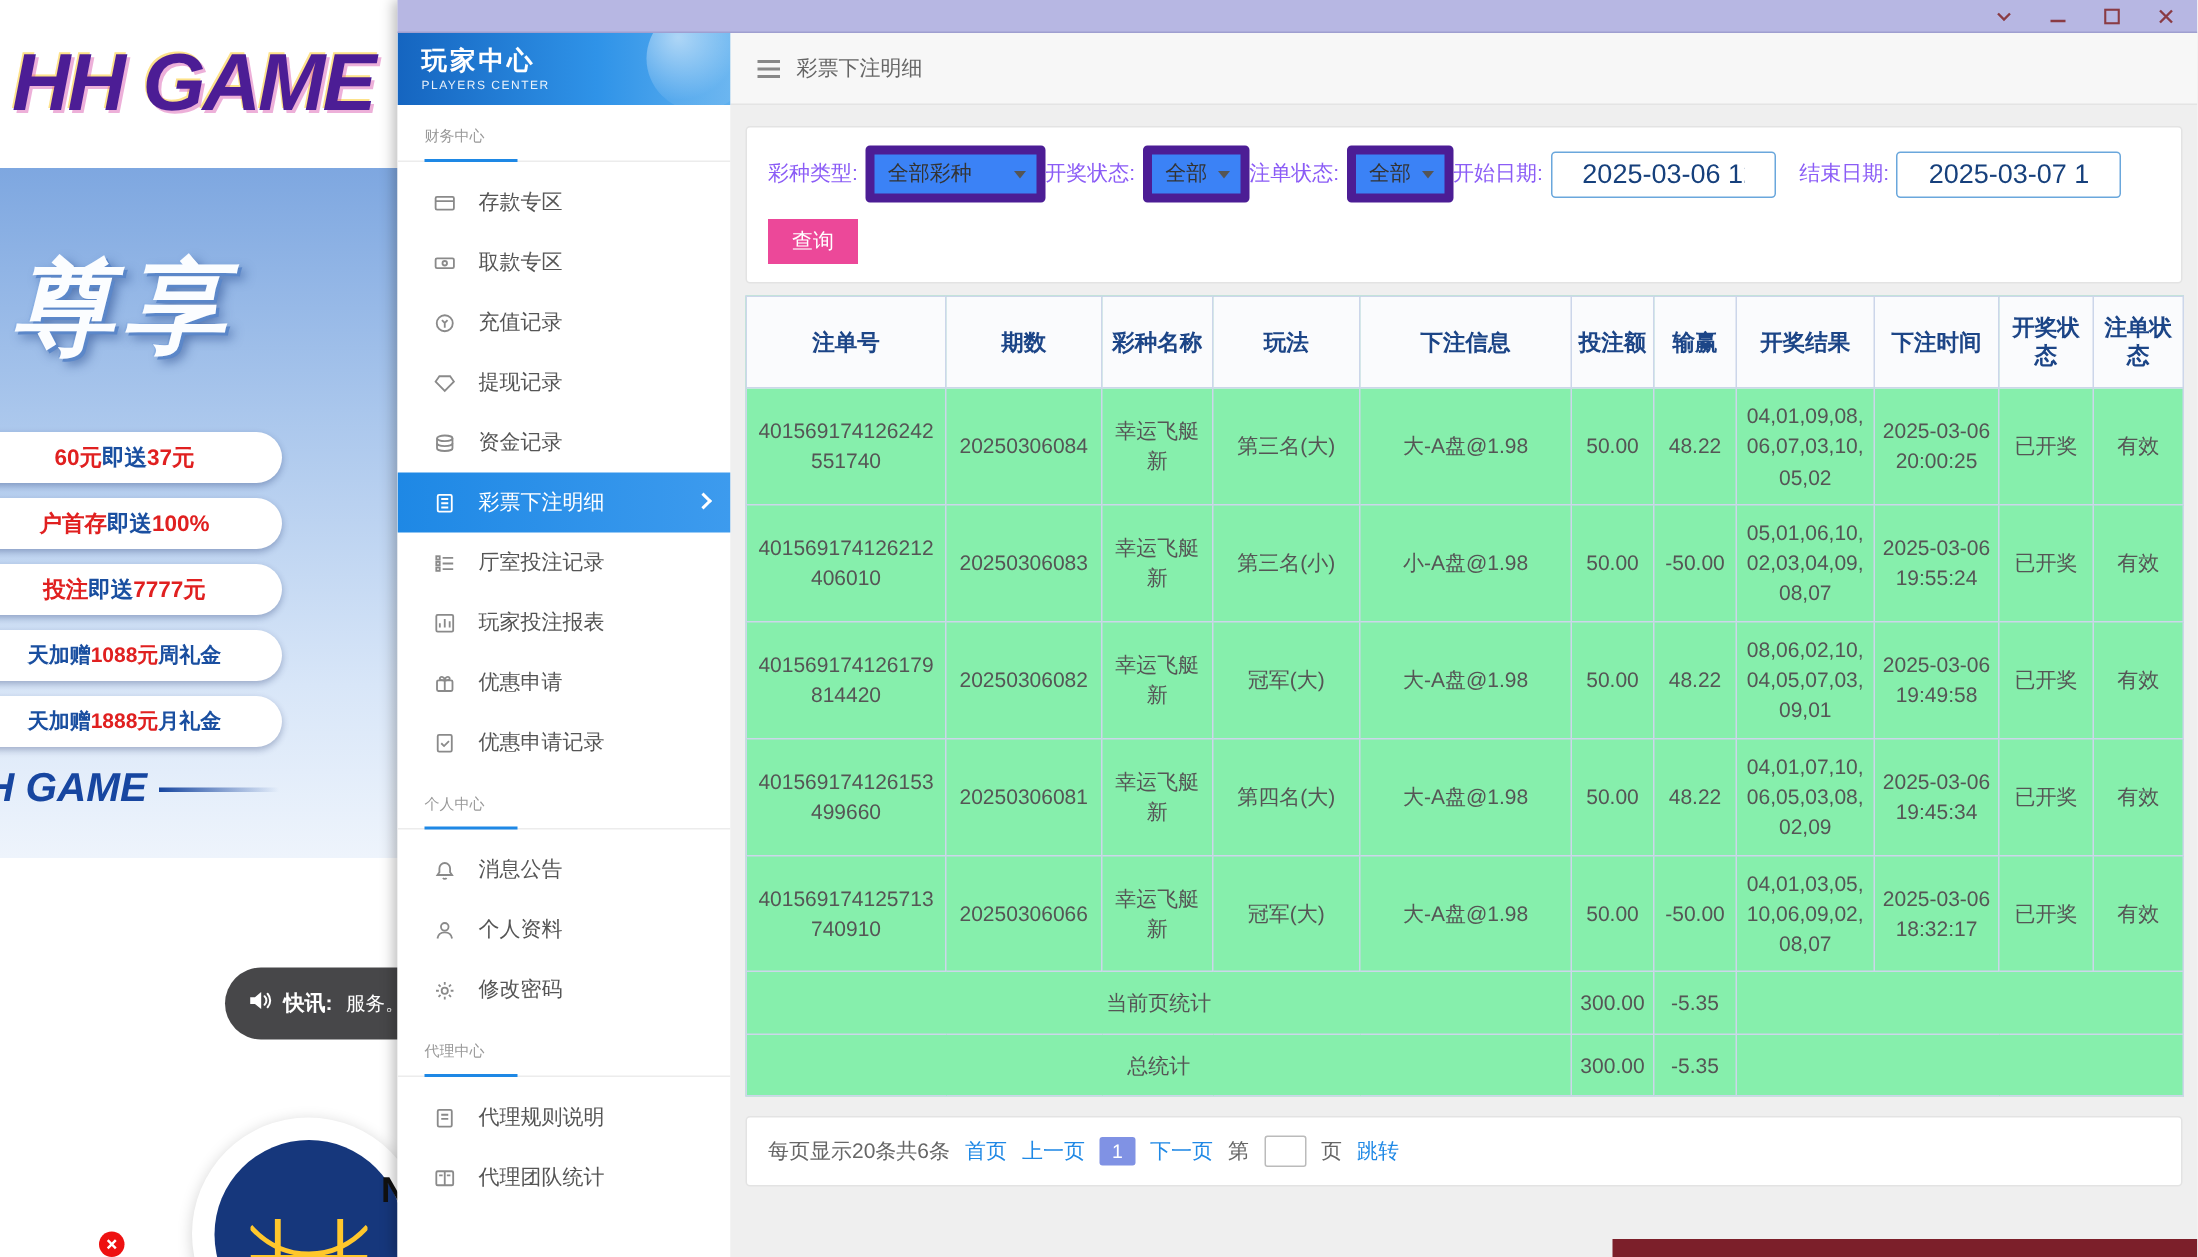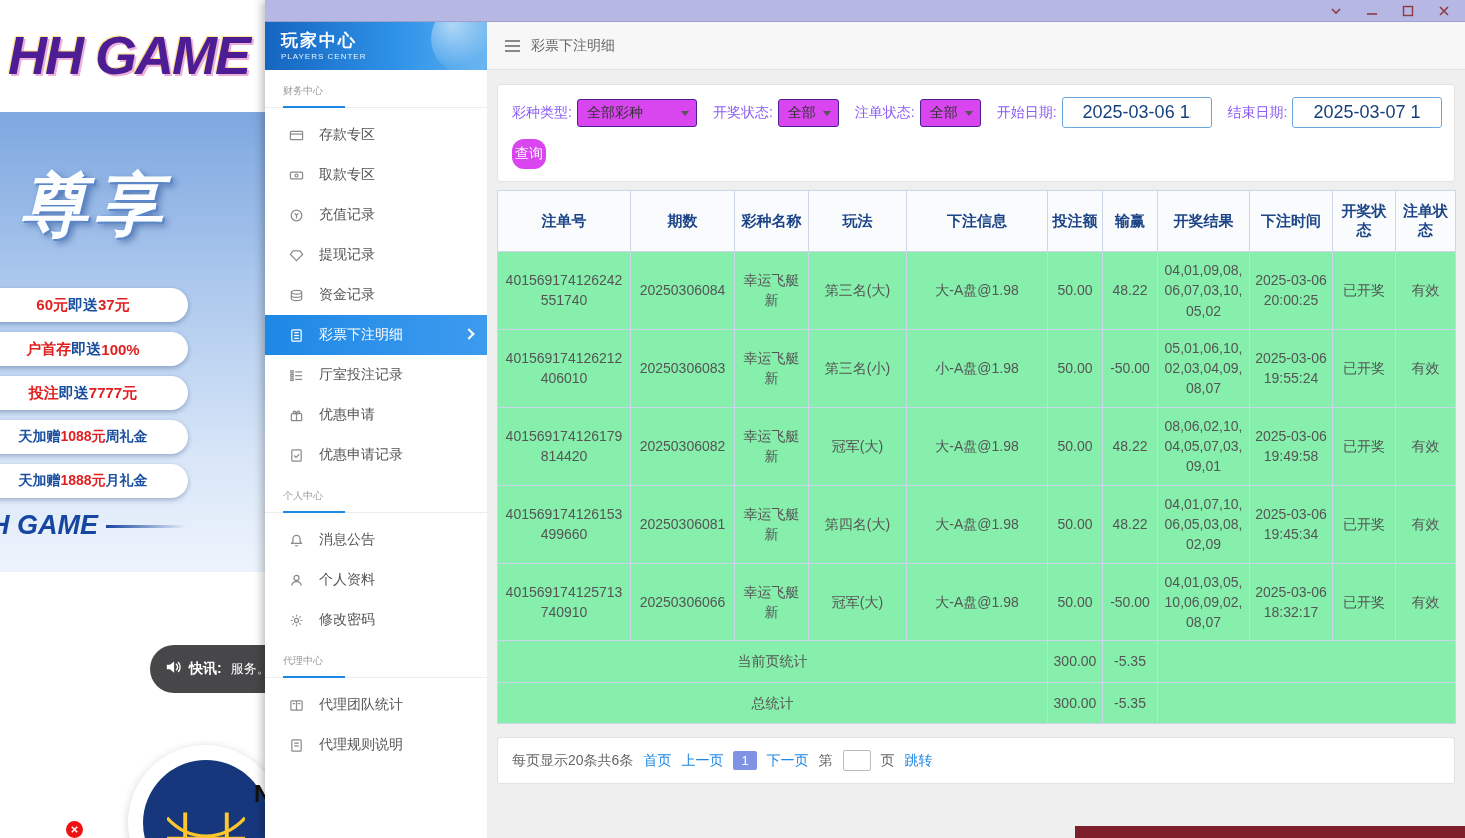--- a/index.html
+++ b/index.html
@@ -4,21 +4,21 @@
 <style>
   * { box-sizing: border-box; margin: 0; padding: 0; }
   body { font-family: "Liberation Sans", "DejaVu Sans", sans-serif; }
   .stage { position: relative; width: 1465px; height: 838px; overflow: hidden; background: #fff; }
 
   
   .bg-logo { position: absolute; left: 8px; top: 24px; font-size: 54px; font-weight: bold; font-style: italic;
              letter-spacing: -2px; color: #4c1d95; text-shadow: 2px 2px 0 rgba(216,79,170,.45), -1px -1px 0 #fde28a; white-space: nowrap; }
   .bg-promo { position: absolute; left: 0; top: 112px; width: 275px; height: 460px;
               background: linear-gradient(180deg, #7ea7e0 0%, #a9c6ec 35%, #d8e6f8 75%, #eef4fc 100%); overflow: hidden; }
-  .bg-headline { position: absolute; left: 20px; top: 48px; font-size: 68px; font-weight: bold; font-style: italic;
+  .bg-headline { position: absolute; left: 8px; top: 48px; font-size: 68px; font-weight: bold; font-style: italic;
                  color: #fbfdff; letter-spacing: 6px; white-space: nowrap;
                  text-shadow: 2px 2px 0 #5b87c9, 4px 4px 7px rgba(25,60,130,.55), -1px -1px 0 #8fb4e6; }
   .pill { position: absolute; left: -22px; width: 210px; height: 34px; background: #fff; border-radius: 17px;
           box-shadow: 0 2px 5px rgba(10,30,90,.3); display: flex; align-items: center; justify-content: center;
           font-weight: bold; font-size: 15px; white-space: nowrap; }
   .pill .p-red { color: #e02020; } .pill .p-blue { color: #1a4fa0; }
   .pill.small { font-size: 14px; }
   .bg-logo2 { position: absolute; left: -10px; top: 398px; font-size: 27px; font-weight: bold; font-style: italic;
               color: #1746a0; white-space: nowrap; }
   .bg-logo2::after { content: ""; display: inline-block; width: 80px; height: 3px; margin-left: 8px; vertical-align: middle;
@@ -59,28 +59,28 @@
 
   
   .main { flex: 1; display: flex; flex-direction: column; min-width: 0; background: #efefef; }
   .crumb { height: 48px; flex: none; background: #f7f7f7; border-bottom: 1px solid #e4e4e4; display: flex; align-items: center; gap: 11px; padding-left: 18px; color: #666; font-size: 14px; }
   .burger { display: inline-flex; flex-direction: column; gap: 3px; cursor: pointer; }
   .burger i { width: 15px; height: 2px; background: #888; }
 
   .filter-card { margin: 14px 10px 0; background: #fff; border: 1px solid #e3e3e3; border-radius: 3px; padding: 12px 14px; }
   .f-row { display: flex; align-items: center; font-size: 14px; }
   .f-label { color: #8b5cf6; margin-right: 5px; white-space: nowrap; }
-  .f-select { position: relative; border: 1px solid #4c1d95; border-radius: 3px; background: #d946ef; color: #333;
-              padding: 4px 22px 4px 9px; margin-right: 16px; cursor: pointer; white-space: nowrap; }
+  .f-select { position: relative; border: 6px solid #4c1d95; border-radius: 3px; background: #3b82f6; color: #333;
+              padding: 4px 22px 4px 9px; cursor: pointer; white-space: nowrap; }
   .f-select::after { content: ""; position: absolute; right: 7px; top: 11px; border: 4px solid transparent; border-top: 5px solid #555; }
   .f-select.w-lg { min-width: 120px; }
   .f-date { border: 1px solid #6aa7dc; border-radius: 3px; padding: 4px 20px; width: 150px; font-size: 18px;
             color: #16407c; margin-right: 16px; font-family: "Liberation Sans", sans-serif; }
   .f-row2 { margin-top: 11px; }
-  .btn-query { background: #d946ef; color: #fff; border: none; border-radius: 12px; padding: 6px 3px; font-size: 14px; cursor: pointer; font-family: "Liberation Sans", sans-serif; }
+  .btn-query { background: #ec4899; color: #fff; border: none; border-radius: 0; padding: 6px 16px; font-size: 14px; cursor: pointer; font-family: "Liberation Sans", sans-serif; }
 
   .table-wrap { margin: 8px 10px 0; }
   table.bets { width: 100%; border-collapse: collapse; table-layout: fixed; background: #86efac; }
   table.bets th { padding: 11px 2px; font-size: 15px; font-weight: bold; color: #1c4587; background: #fafbfd; border: 1px solid #ccd6ea; text-align: center; }
   table.bets td { padding: 8px 4px; font-size: 14px; color: #555; border: 1px solid #ccd6ea; text-align: center; word-break: break-all; line-height: 1.45; }
   tr.sum-row td { padding: 10px 4px; }
 
   .pager-card { margin: 13px 10px 0; height: 47px; background: #fff; border: 1px solid #e3e3e3; border-radius: 3px;
                 display: flex; align-items: center; justify-content: flex-start; padding: 0 14px; font-size: 14px; color: #666; }
   .pager-right { display: flex; align-items: center; gap: 10px; }
@@ -258,20 +258,29 @@
                   <line x1="6.5" y1="4.2" x2="14" y2="4.2"></line>
                   <line x1="6.5" y1="8.2" x2="14" y2="8.2"></line>
                   <line x1="6.5" y1="12.2" x2="14" y2="12.2"></line>
                 </svg>
               </span>
             <span>厅室投注记录</span>
           </div>
           <div class="sb-item">
             <span class="ic">
                 <svg width="15" height="15" viewBox="0 0 16 16" fill="none" stroke="currentColor" stroke-width="1.3">
+                  <rect x="2" y="2" width="12" height="12" rx="1"></rect>
+                  <path d="M4.5 11V8M8 11V5M11.5 11V6.5"></path>
+                </svg>
+              </span>
+            <span>玩家投注报表</span>
+          </div>
+          <div class="sb-item">
+            <span class="ic">
+                <svg width="15" height="15" viewBox="0 0 16 16" fill="none" stroke="currentColor" stroke-width="1.3">
                   <rect x="2.5" y="6" width="11" height="7.5" rx="1"></rect>
                   <line x1="8" y1="6" x2="8" y2="13.5"></line>
                   <path d="M8 6C8 3.5 5 2.5 4.5 4.5 4.2 6 8 6 8 6z"></path>
                   <path d="M8 6c0-2.5 3-3.5 3.5-1.5C11.8 6 8 6 8 6z"></path>
                 </svg>
               </span>
             <span>优惠申请</span>
           </div>
           <div class="sb-item">
             <span class="ic">
@@ -313,37 +322,37 @@
               </span>
             <span>修改密码</span>
           </div>
         </div>
 
         <div class="sb-section">
           <div class="sb-section-title">代理中心</div>
           <div class="sb-item">
             <span class="ic">
                 <svg width="15" height="15" viewBox="0 0 16 16" fill="none" stroke="currentColor" stroke-width="1.3">
+                  <rect x="3" y="2" width="10" height="12" rx="1"></rect>
+                  <line x1="5.5" y1="5.5" x2="10.5" y2="5.5"></line>
+                  <line x1="5.5" y1="8.5" x2="10.5" y2="8.5"></line>
+                </svg>
+              </span>
+            <span>代理规则说明</span>
+          </div>
+          <div class="sb-item">
+            <span class="ic">
+                <svg width="15" height="15" viewBox="0 0 16 16" fill="none" stroke="currentColor" stroke-width="1.3">
                   <rect x="2" y="3" width="12" height="10" rx="1"></rect>
                   <line x1="8" y1="3" x2="8" y2="13"></line>
                   <line x1="4" y1="6" x2="6.5" y2="6"></line>
                   <line x1="9.5" y1="6" x2="12" y2="6"></line>
                 </svg>
               </span>
             <span>代理团队统计</span>
-          </div>
-          <div class="sb-item">
-            <span class="ic">
-                <svg width="15" height="15" viewBox="0 0 16 16" fill="none" stroke="currentColor" stroke-width="1.3">
-                  <rect x="3" y="2" width="10" height="12" rx="1"></rect>
-                  <line x1="5.5" y1="5.5" x2="10.5" y2="5.5"></line>
-                  <line x1="5.5" y1="8.5" x2="10.5" y2="8.5"></line>
-                </svg>
-              </span>
-            <span>代理规则说明</span>
           </div>
         </div>
       </aside>
 
       <main class="main">
 
         <div class="crumb">
           <span class="burger">
               <i></i>
               <i></i>

